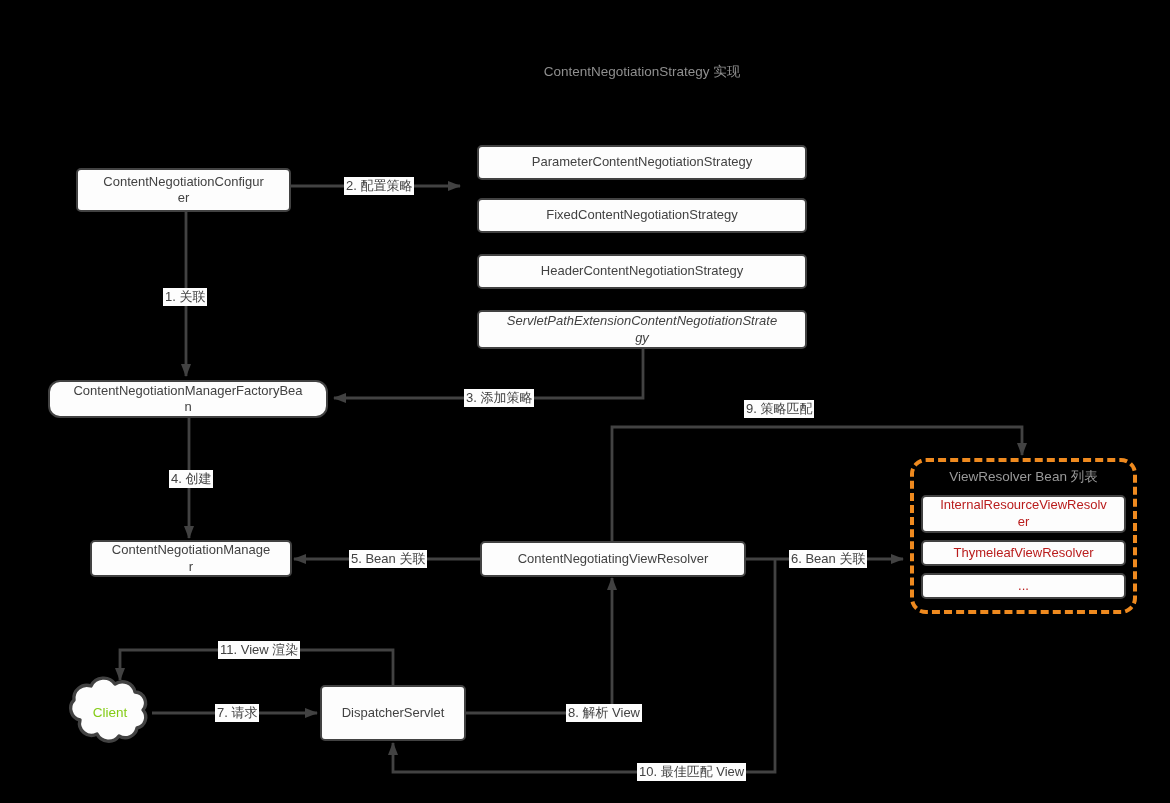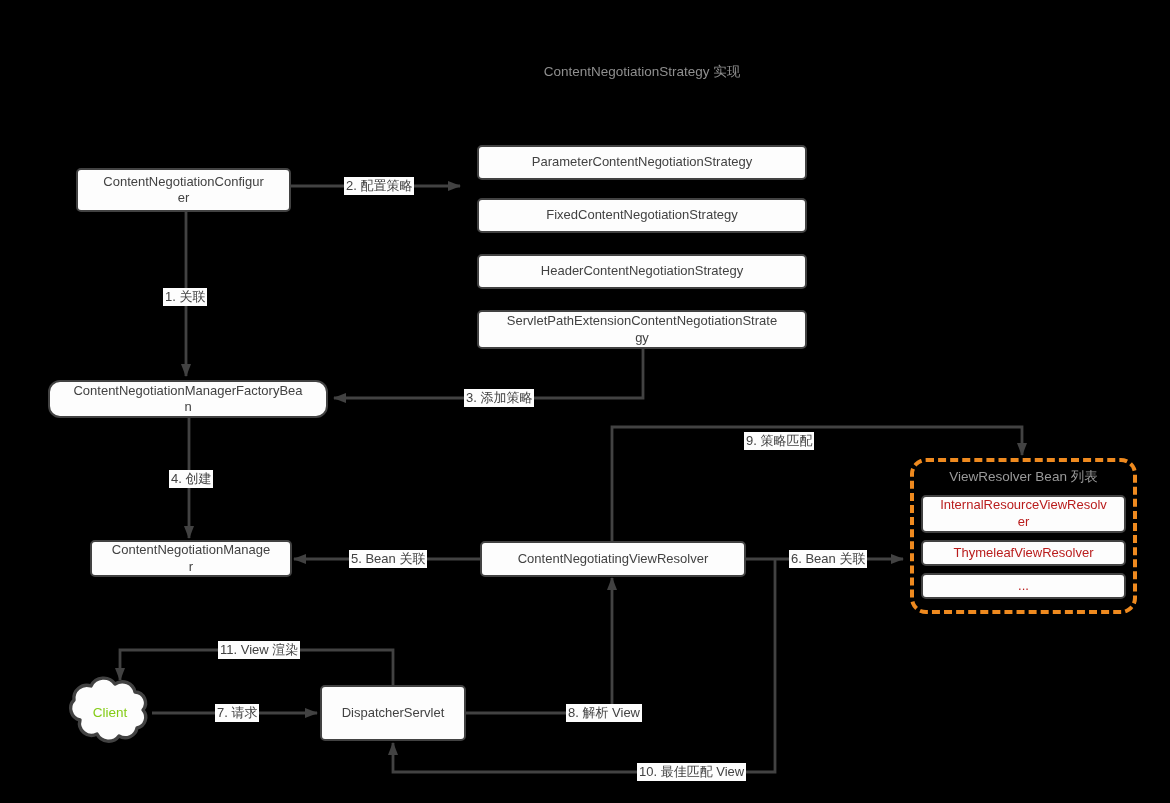--- a/index.html
+++ b/index.html
@@ -73,21 +73,21 @@
 
   <div class="node" style="left:477px;top:145px;width:330px;height:35px;">
     <span class="txt" style="padding:1px 27px;">ParameterContentNegotiationStrategy</span>
   </div>
   <div class="node" style="left:477px;top:198px;width:330px;height:35px;">
     <span class="txt" style="padding:1px 27px;">FixedContentNegotiationStrategy</span>
   </div>
   <div class="node" style="left:477px;top:254px;width:330px;height:35px;">
     <span class="txt" style="padding:1px 27px;">HeaderContentNegotiationStrategy</span>
   </div>
-  <div class="node" style="left:477px;top:310px;width:330px;height:39px;">
+  <div class="node" style="left:477px;top:310px;width:330px;height:39px;font-style:italic;">
     <span class="txt" style="padding:1px 27px;">ServletPathExtensionContentNegotiationStrategy</span>
   </div>
 
   <div class="node" style="left:76px;top:168px;width:215px;height:44px;">
     <span class="txt" style="padding:1px 24px;">ContentNegotiationConfigurer</span>
   </div>
   <div class="node" style="left:48px;top:380px;width:280px;height:38px;border-radius:12px;">
     <span class="txt" style="padding:1px 23px;">ContentNegotiationManagerFactoryBean</span>
   </div>
   <div class="node" style="left:90px;top:540px;width:202px;height:37px;">
@@ -123,17 +123,17 @@
   </div>
 
   <div class="edge-label" style="left:163px;top:288px;">1. 关联</div>
   <div class="edge-label" style="left:344px;top:177px;">2. 配置策略</div>
   <div class="edge-label" style="left:464px;top:389px;">3. 添加策略</div>
   <div class="edge-label" style="left:169px;top:470px;">4. 创建</div>
   <div class="edge-label" style="left:349px;top:550px;">5. Bean 关联</div>
   <div class="edge-label" style="left:789px;top:550px;">6. Bean 关联</div>
   <div class="edge-label" style="left:215px;top:704px;">7. 请求</div>
   <div class="edge-label" style="left:566px;top:704px;">8. 解析 View</div>
-  <div class="edge-label" style="left:744px;top:432px;">9. 策略匹配</div>
+  <div class="edge-label" style="left:744px;top:400px;">9. 策略匹配</div>
   <div class="edge-label" style="left:637px;top:763px;">10. 最佳匹配 View</div>
   <div class="edge-label" style="left:218px;top:641px;">11. View 渲染</div>
 
 </div>
 
 </body></html>

